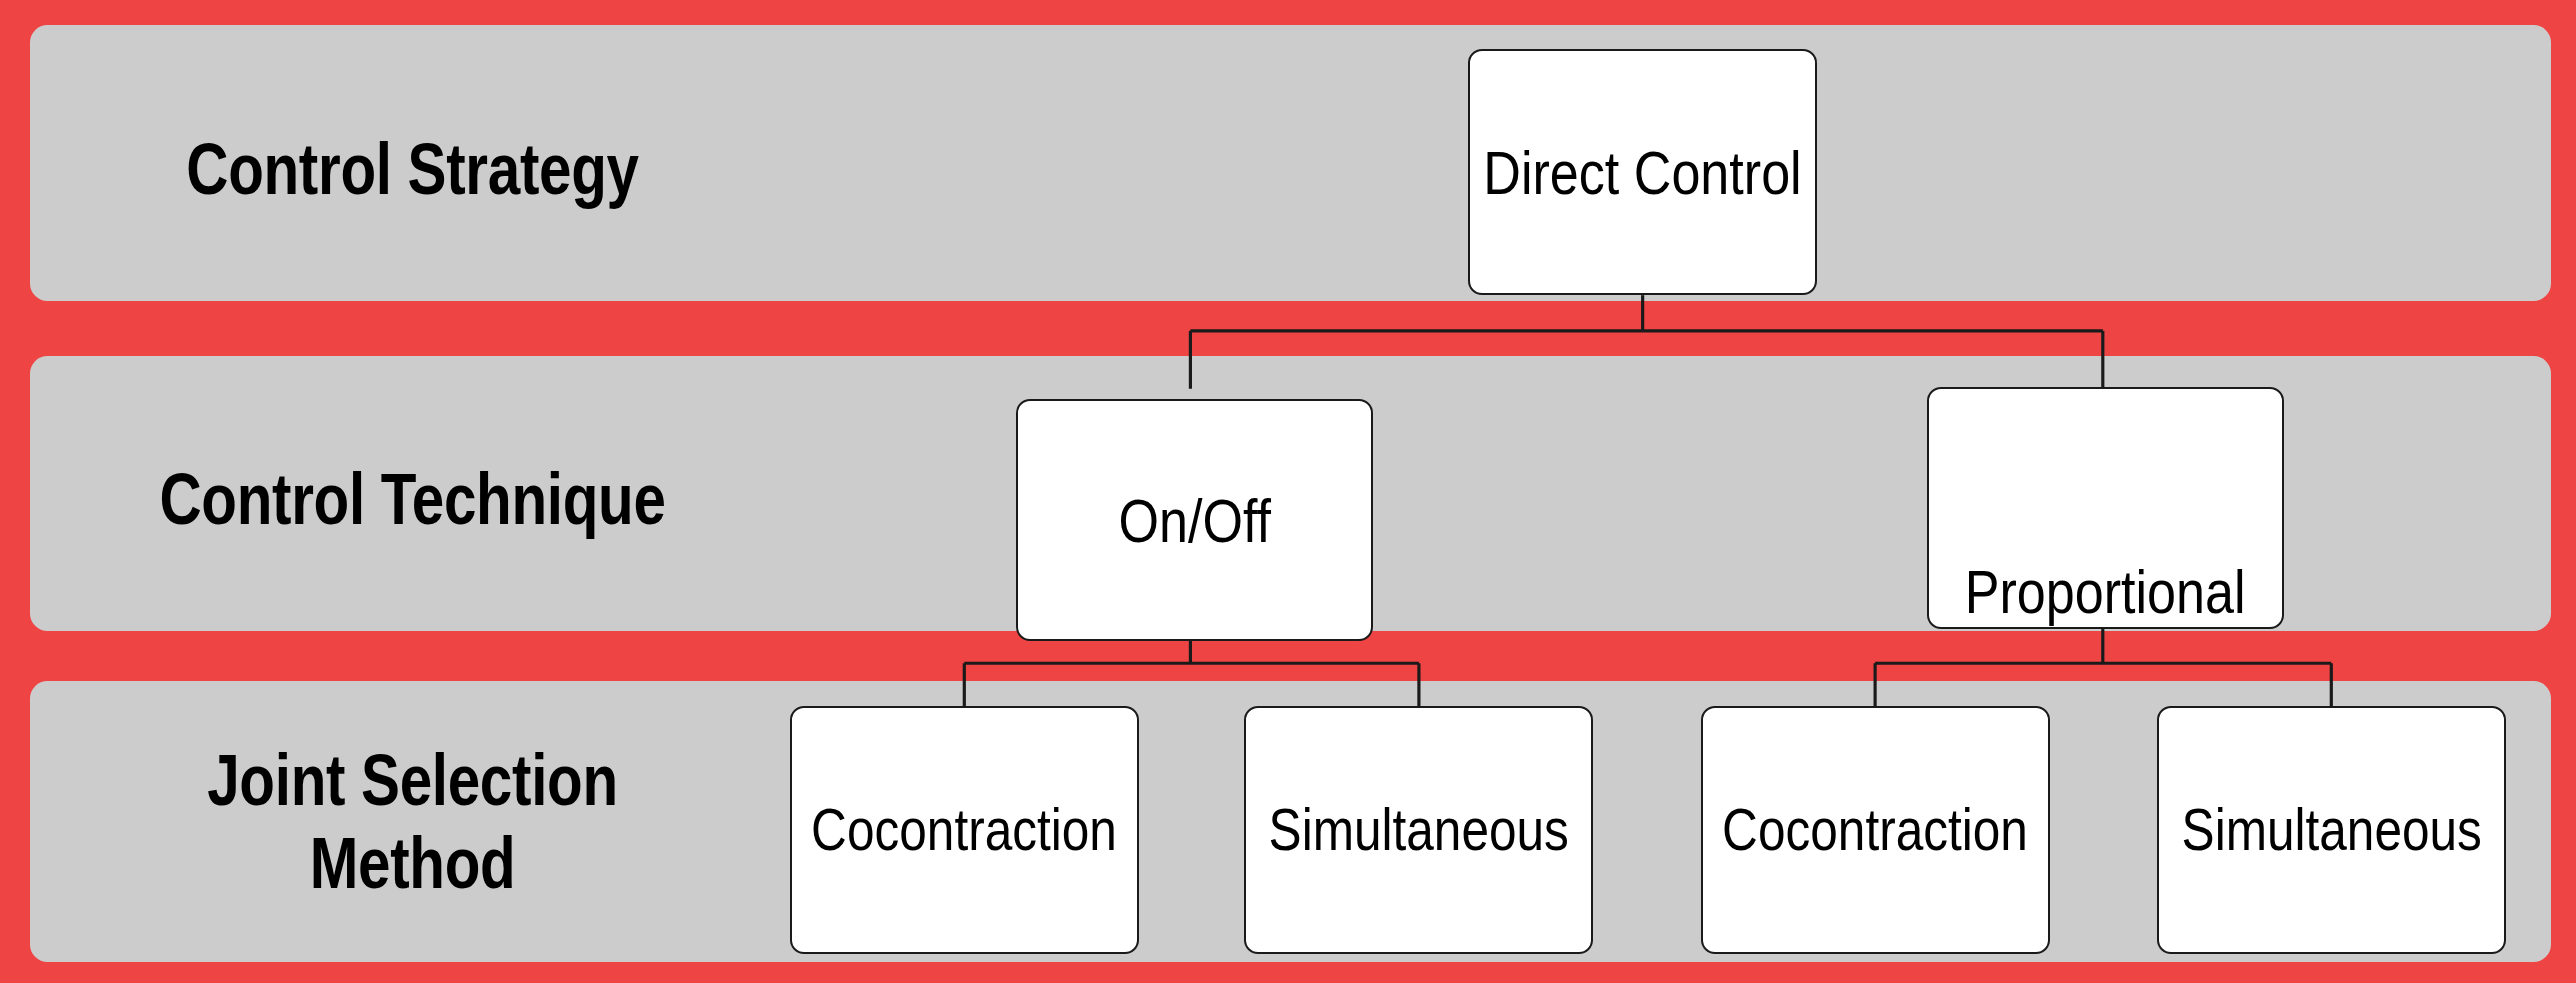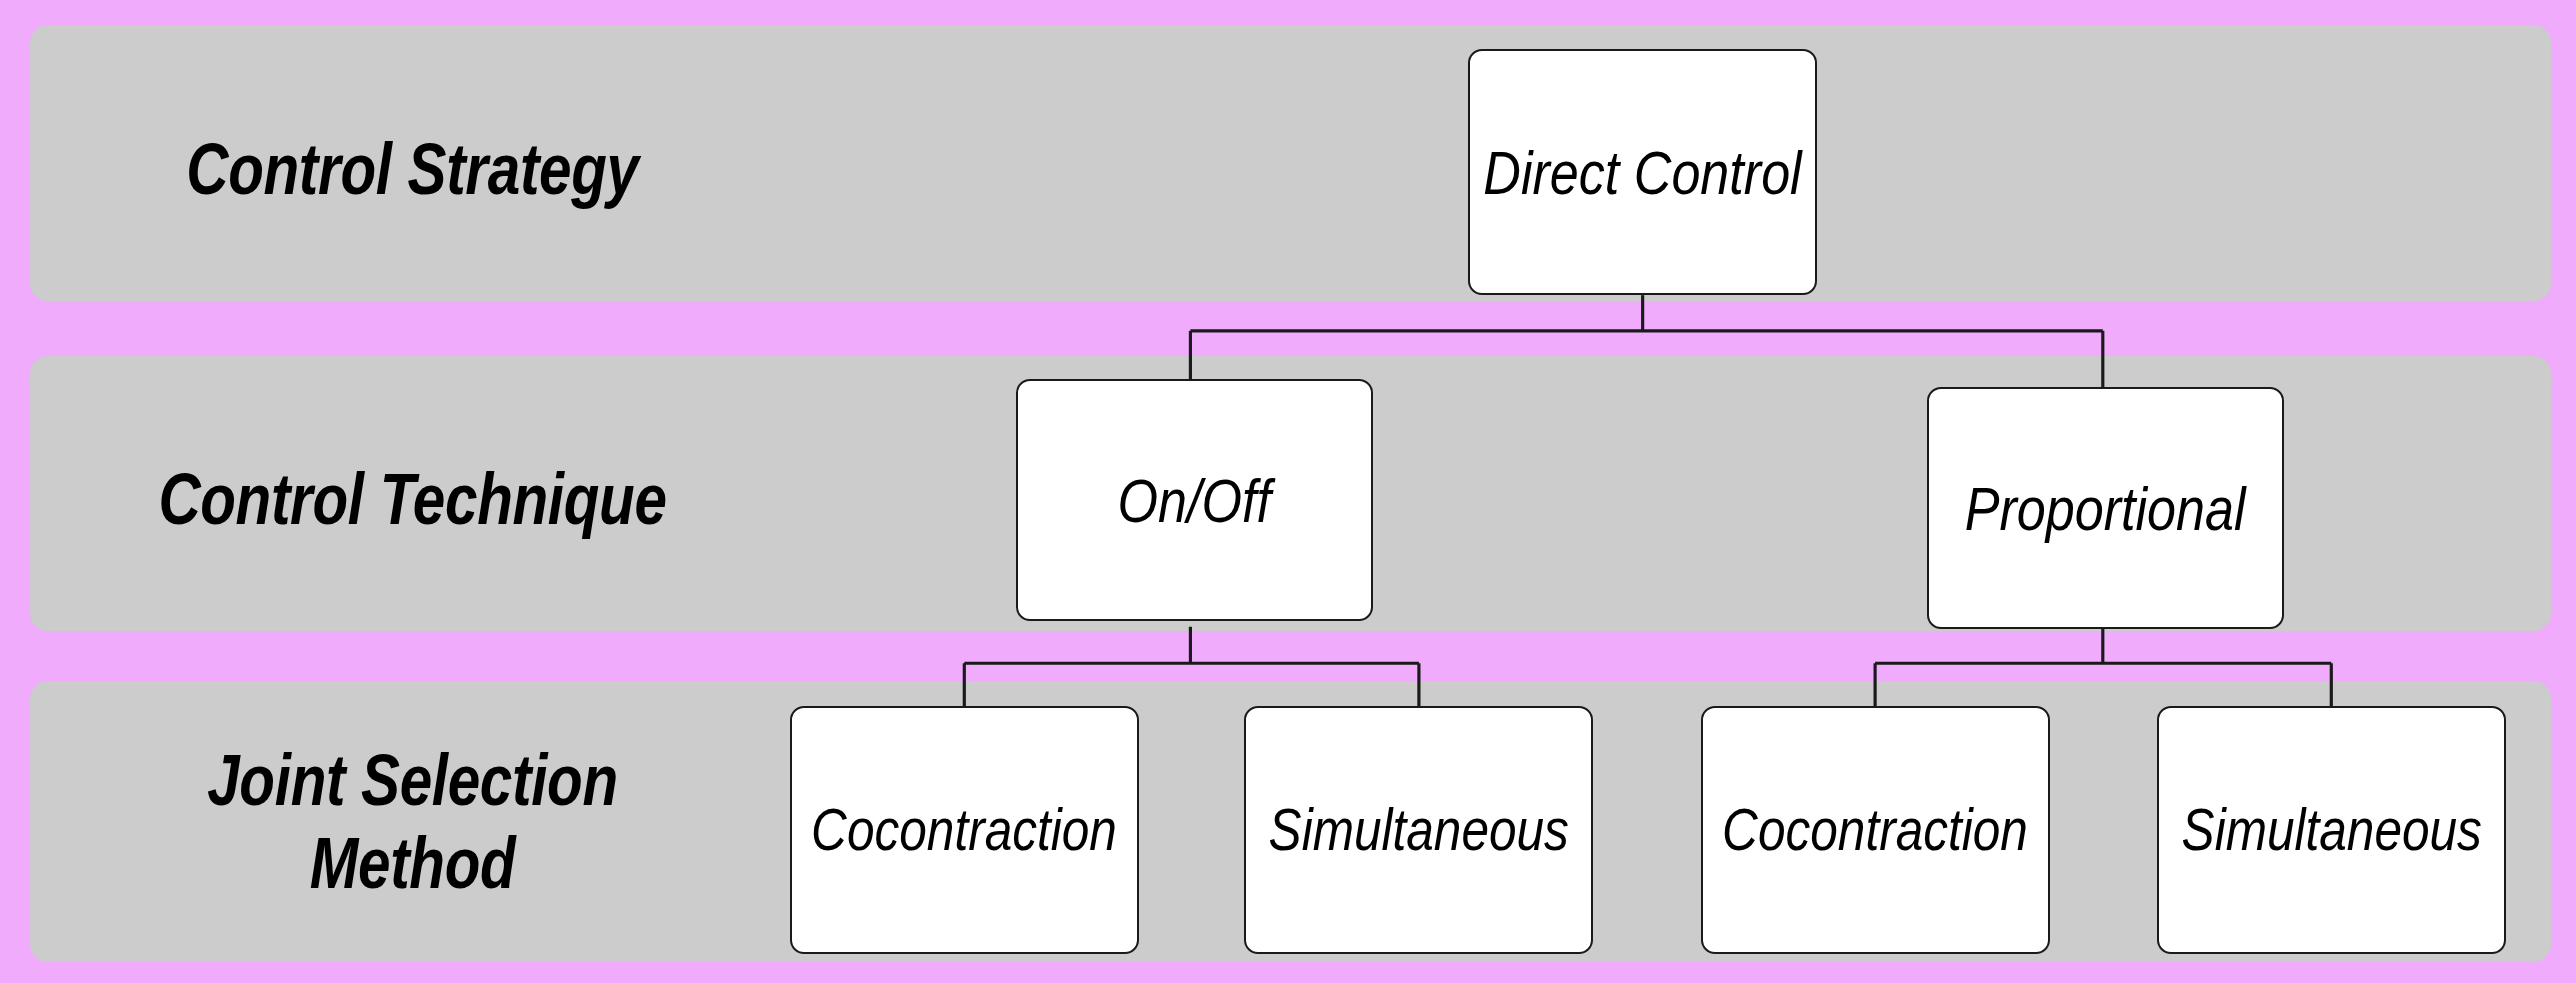--- a/index.html
+++ b/index.html
@@ -8,23 +8,22 @@
     padding: 0;
     background: #ffffff;
   }
   body {
     font-family: "Liberation Sans", sans-serif;
   }
   #canvas {
     position: relative;
     width: 2576px;
     height: 983px;
-    background: #f0abfc;
+    background: #ef4444;
     overflow: hidden;
-    font-style: italic;
   }
   .band {
     position: absolute;
     background: #cccccc;
     border-radius: 17.5px;
     left: 30px;
     width: 2521px;
     box-sizing: border-box;
   }
   .band-label {
@@ -116,25 +115,25 @@
     <line x1="2363" y1="836" x2="2938" y2="836"></line>
 
     <line x1="2363" y1="836" x2="2363" y2="893"></line>
     <line x1="2938" y1="836" x2="2938" y2="893"></line>
   </svg>
 
   <div class="node" style="left:1468px; top:49px; width:349px; height:246px;">
     <span class="node-label" style="font-size:62px;">Direct Control</span>
   </div>
 
-  <div class="node" style="left:1016px; top:379px; width:357px; height:242px;justify-content:center;">
+  <div class="node" style="left:1016px; top:399px; width:357px; height:242px;justify-content:center;">
     <span class="node-label" style="font-size:62px;">On/Off</span>
   </div>
 
-  <div class="node" style="left:1927px; top:387px; width:357px; height:242px;">
+  <div class="node" style="left:1927px; top:387px; width:357px; height:242px;align-items:flex-end;">
     <span class="node-label" style="font-size:62px;">Proportional</span>
   </div>
 
   <div class="node" style="left:790px; top:706px; width:349px; height:248px;">
     <span class="node-label" style="font-size:59px;">Cocontraction</span>
   </div>
 
   <div class="node" style="left:1244px; top:706px; width:349px; height:248px;">
     <span class="node-label" style="font-size:59px;">Simultaneous</span>
   </div>

